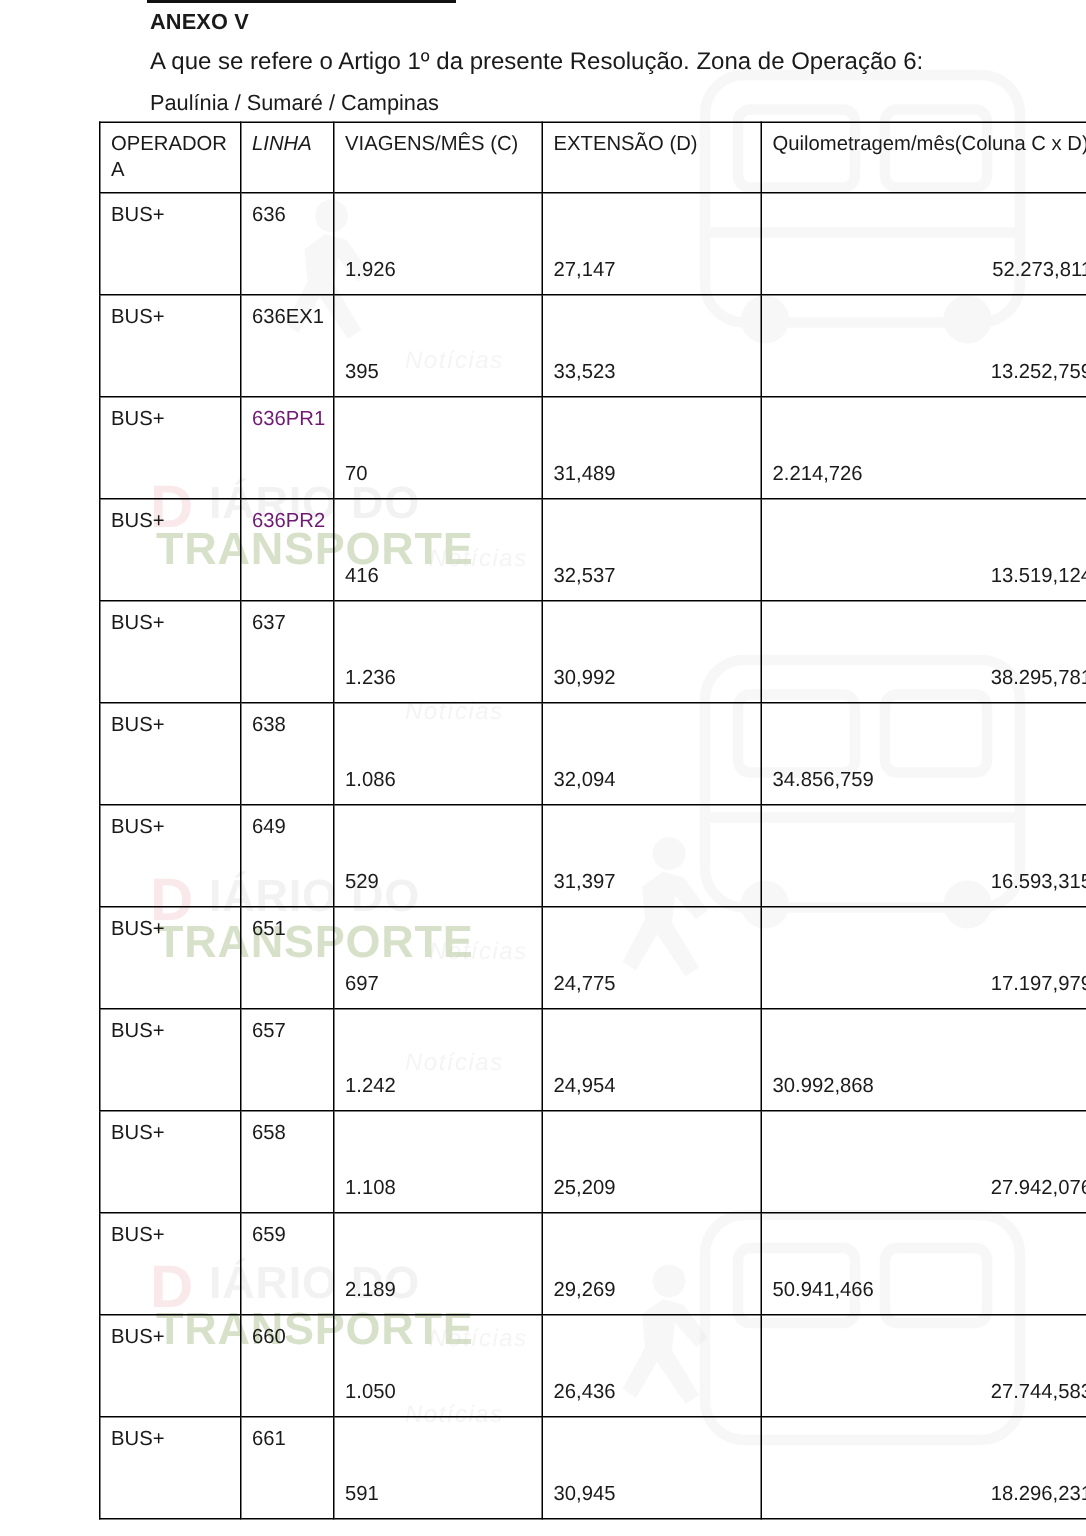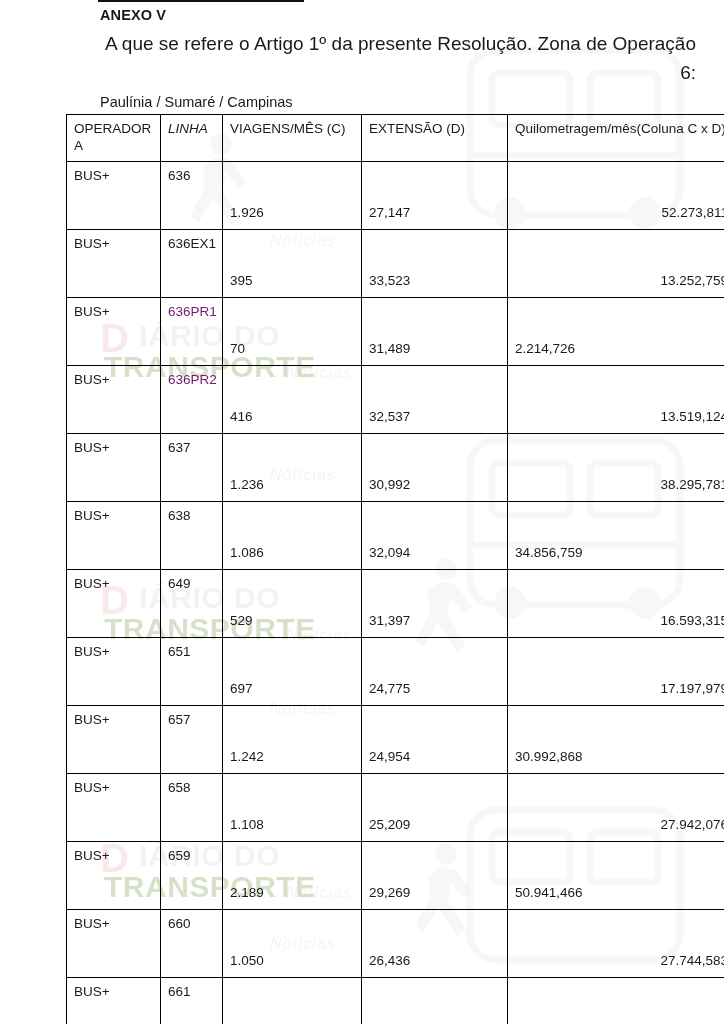--- a/index.html
+++ b/index.html
@@ -79,26 +79,25 @@
     z-index: 3;
   }
 
   .anexo {
     font-size: 14.5px;
     font-weight: bold;
     margin: 7px 0 0 34px;
     letter-spacing: 0.1px;
   }
   .lead {
-    font-size: 19px;
+    font-size: 16px;
     margin: 7px 0 0 0;
     line-height: 1.5;
     text-indent: 34px;
     color: #1a1a1a;
-    text-align: right;
   }
   .lead2 {
     font-size: 14.5px;
     margin: 5px 0 0 34px;
     line-height: 1.5;
   }
   .zona-title {
     font-size: 14.5px;
     font-weight: bold;
     margin: 4px 0 5px 34px;

